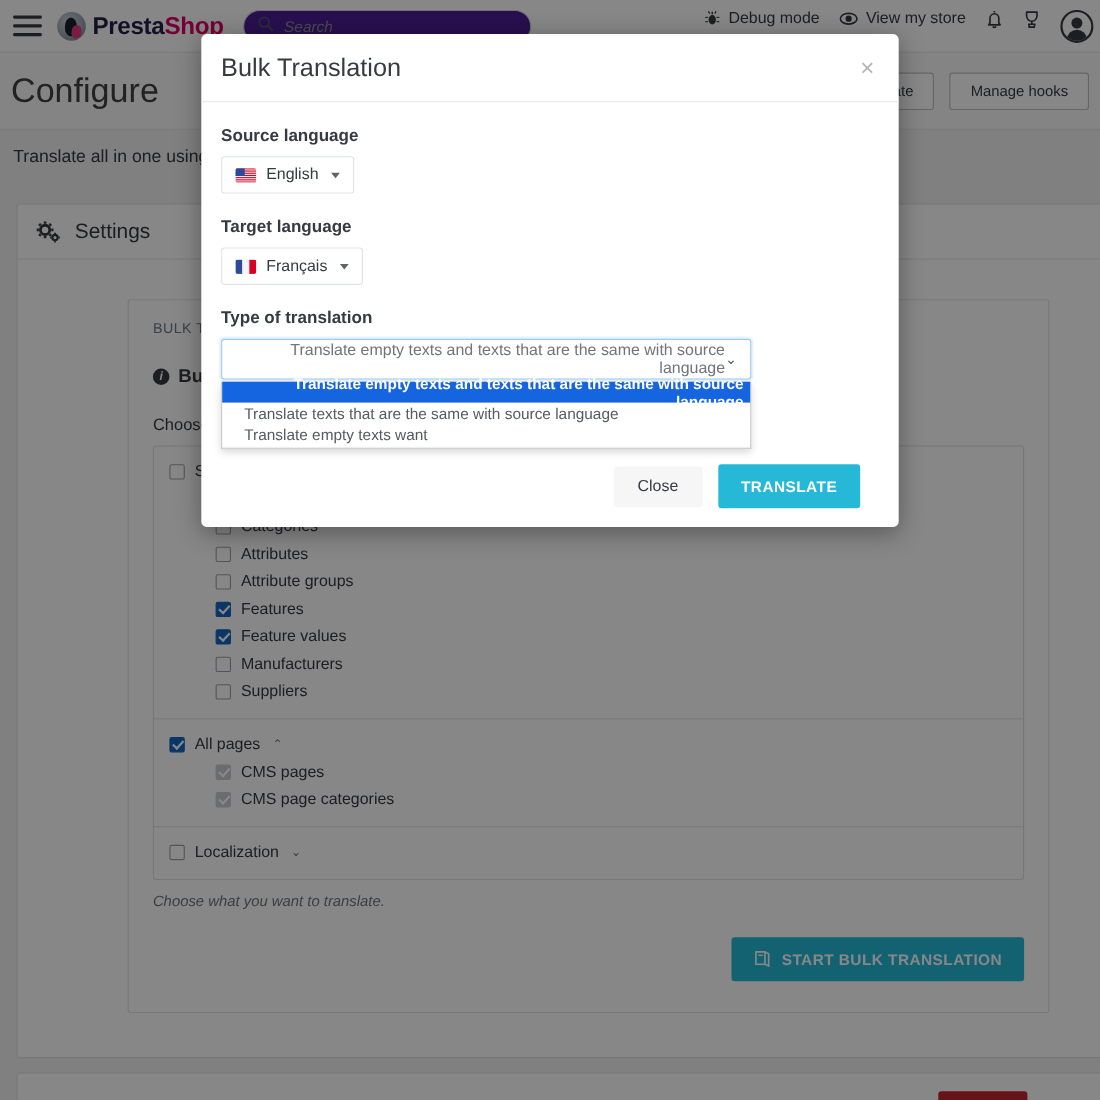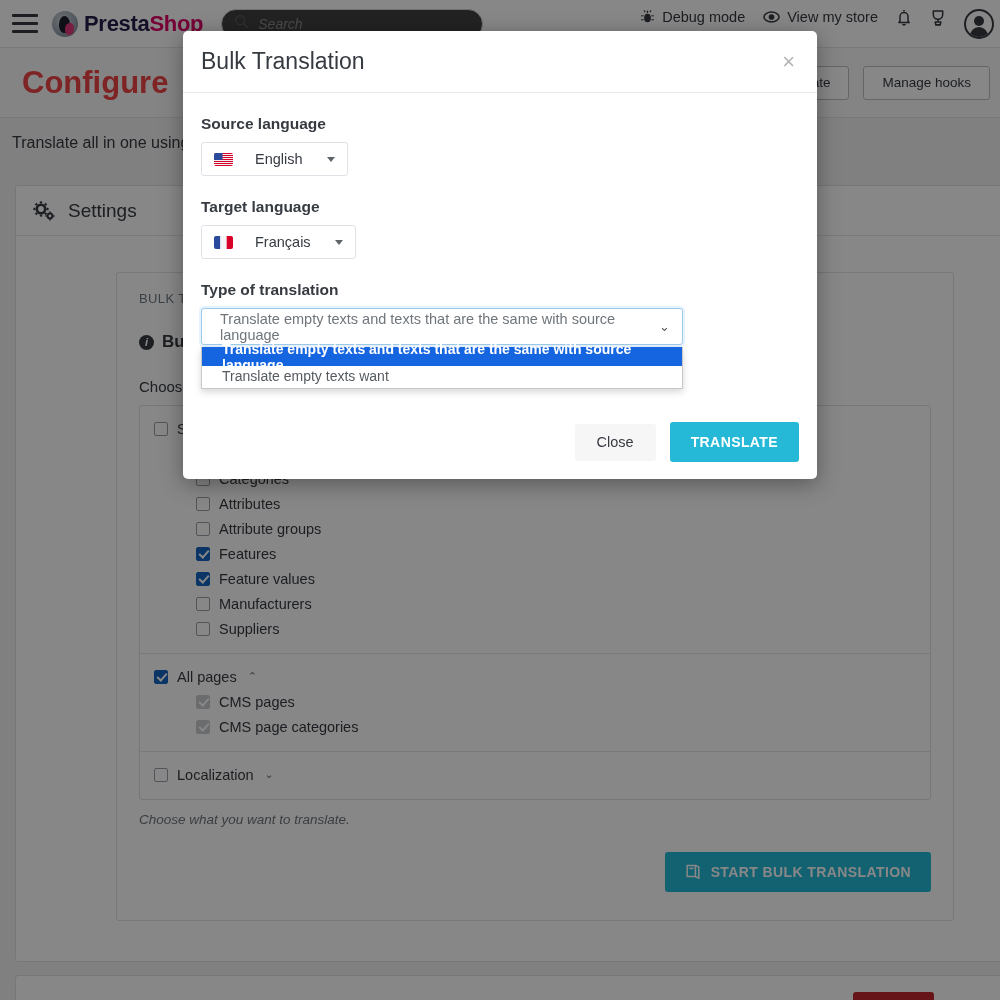--- a/index.html
+++ b/index.html
@@ -50,21 +50,21 @@
     background: #e5377f; z-index: 2;
   }
   .brand-text { font-size: 22px; font-weight: 700; margin-left: 6px; letter-spacing: -0.3px; }
   .brand-text .p1 { color: #251d49; }
   .brand-text .p2 { color: #df0067; }
 
   .search-box {
     margin-left: 18px;
     width: 262px; height: 30px;
     border: 1px solid #d6d6d6; border-radius: 16px;
-    background: #404040;
+    background: #4c1d95;
     display: flex; align-items: center; padding: 0 12px;
     color: #8e9297;
   }
   .search-box .mag { margin-right: 9px; color: #55595e; }
   .search-placeholder { font-size: 14px; font-style: italic; color: #8a8e93; }
 
   .nav-right {
     margin-left: auto; display: flex; align-items: flex-start;
     gap: 18px; padding-right: 6px; color: #363a41;
   }
@@ -83,21 +83,21 @@
     content: ""; position: absolute; width: 18px; height: 11px; border-radius: 9px 9px 0 0;
     background: #363a41; bottom: -1px;
   }
 
   
   .page-header {
     position: absolute; top: 48px; left: 0; width: 1000px; height: 70px;
     background: #fafafa; display: flex; align-items: center;
     border-bottom: 1px solid #e3e3e3;
   }
-  .page-title { font-size: 31px; color: #ef4444; margin-left: 22px; font-weight: 700; }
+  .page-title { font-size: 31px; color: #404040; margin-left: 10px; font-weight: 400; }
   .header-actions { margin-left: auto; display: flex; gap: 14px; padding-right: 10px; }
   .hbtn {
     border: 1px solid #bfbfbf; background: #fff; border-radius: 3px;
     height: 34px; padding: 0 18px;
     display: flex; align-items: center;
     font-size: 13.5px; color: #363a41; cursor: pointer; white-space: nowrap;
   }
 
   
   .subtitle-strip {
@@ -196,29 +196,29 @@
   .modal-close {
     margin-left: auto; font-size: 22px; color: #b4b4b4; cursor: pointer;
     line-height: 1; padding: 2px 4px;
   }
   .modal-body { padding: 22px 18px 0 18px; position: relative; }
 
   .field-label { font-size: 15.5px; font-weight: 700; color: #363a41; margin-bottom: 9px; }
   .field-block { margin-bottom: 22px; }
 
   .lang-btn {
-    display: inline-flex; align-items: center; gap: 22px;
+    display: inline-flex; align-items: center; gap: 9px;
     border: 1px solid #dfe3e7; border-radius: 3px; background: #fff;
     height: 34px; padding: 0 12px; cursor: pointer;
     font-size: 14.5px; color: #363a41;
   }
   .flag { width: 19px; height: 13px; border-radius: 2px; flex: none; display:block; }
   .tri-down { width: 0; height: 0; border-left: 4.5px solid transparent; border-right: 4.5px solid transparent; border-top: 5px solid #5f6368; margin-left: 2px; }
 
-  .select-wrap { position: relative; }
+  .select-wrap { position: relative; text-align: right; }
   .select-box {
     width: 482px; height: 37px;
     border: 1px solid #9fcbea; border-radius: 3px; background: #fff;
     display: flex; align-items: center; padding: 0 12px 0 18px;
     font-size: 14.5px; color: #6f757b;
     box-shadow: 0 0 0 2px rgba(64,158,255,.13);
   }
   .select-chevron { margin-left: auto; color: #55595e; font-size: 13px; }
 
   .options-list {
@@ -231,21 +231,21 @@
   }
   .option {
     height: 19px; display: flex; align-items: center;
     padding: 0 6px 0 20px; font-size: 14px; color: #565b60; cursor: pointer;
   }
   .option.selected { background: #1565e0; color: #fff; font-weight: 700; }
 
   .modal-footer {
     position: absolute; left: 0; bottom: 0; width: 634px; height: 74px;
     display: flex; align-items: center; justify-content: flex-end;
-    gap: 14px; padding-right: 18px;
+    gap: 14px; padding-right: 35px;
   }
   .btn-close-modal {
     background: #f6f6f6; border: none; border-radius: 3px;
     height: 37px; padding: 0 22px; font-size: 14.5px; color: #363a41; cursor: pointer;
   }
   .btn-translate {
     background: #25b9d7; border: none; border-radius: 3px;
     height: 40px; padding: 0 21px; font-size: 14px; font-weight: 700;
     color: #fff; letter-spacing: .4px; cursor: pointer;
   }
@@ -513,20 +513,21 @@
 
     <div class="field-block">
       <div class="field-label">Type of translation</div>
       <div class="select-wrap">
         <div class="select-box">
           <span>Translate empty texts and texts that are the same with source language</span>
           <span class="select-chevron">⌄</span>
         </div>
         <div class="options-list">
           <div class="option selected">Translate empty texts and texts that are the same with source language</div>
+          <div class="option">Translate texts that are the same with source language</div>
           <div class="option">Translate empty texts want</div>
         </div>
       </div>
     </div>
 
   </div>
 
   <div class="modal-footer">
     <button class="btn-close-modal">Close</button>
     <button class="btn-translate">TRANSLATE</button>

